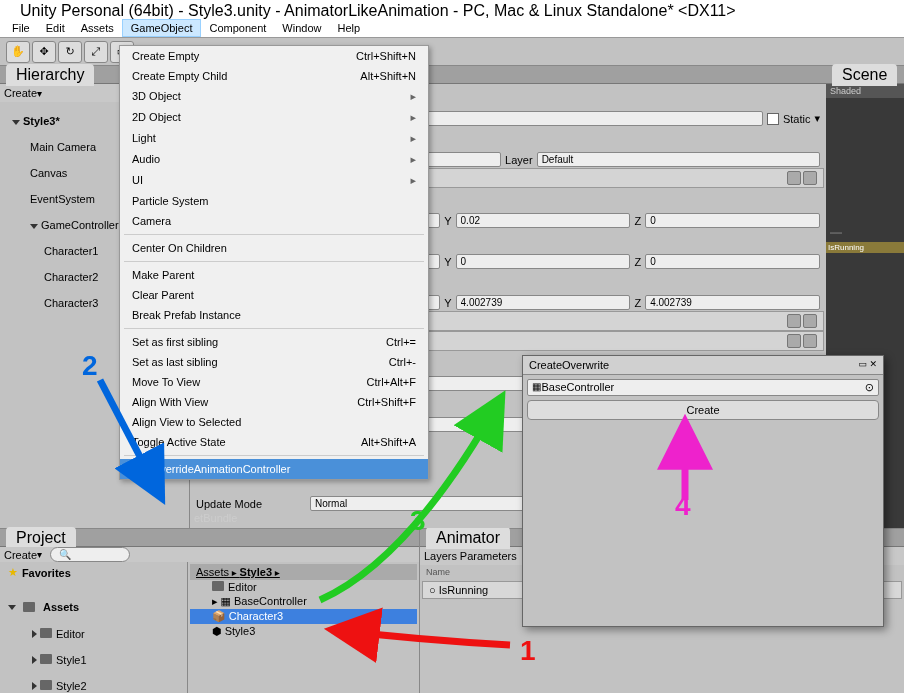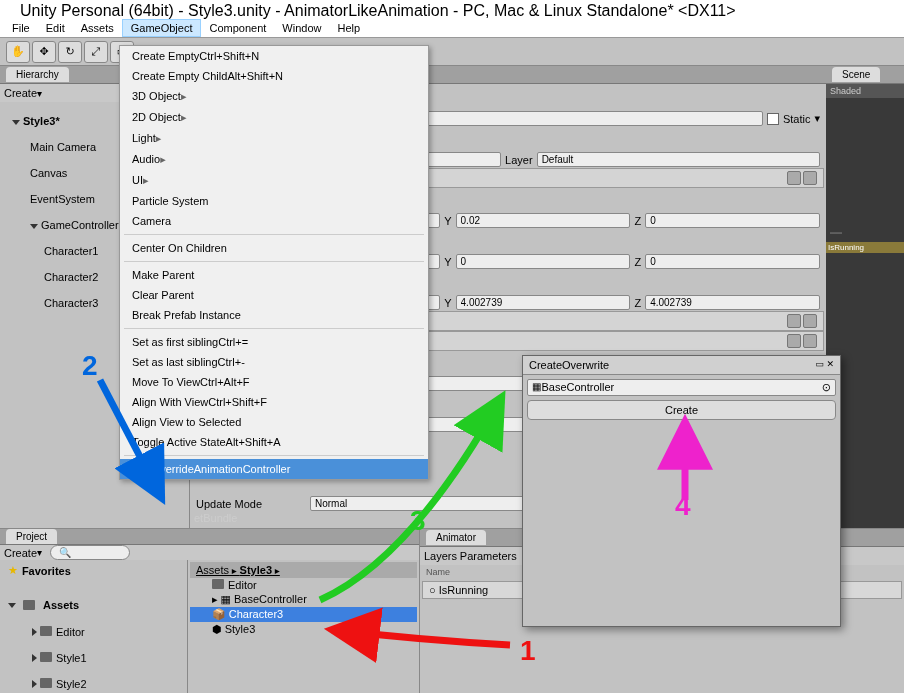--- a/index.html
+++ b/index.html
@@ -6,40 +6,40 @@
 body { background: #c2c2c2; width: 904px; height: 693px; position: relative; overflow: hidden; }
 .title-bar { background: #fff; height: 18px; padding: 2px 20px; font-size: 16px; }
 .menu-bar { background: #fff; height: 20px; display: flex; align-items: center; padding: 0 4px; border-bottom: 1px solid #999; }
 .menu-item { padding: 2px 8px; cursor: pointer; }
 .menu-item.active { background: #cce8ff; border: 1px solid #99d1ff; }
 .toolbar { background: #c2c2c2; height: 28px; display: flex; align-items: center; padding: 2px 6px; gap: 2px; border-bottom: 1px solid #888; }
 .tool-btn { width: 24px; height: 22px; background: #ddd; border: 1px solid #888; border-radius: 3px; display: flex; align-items: center; justify-content: center; }
 .main-area { display: flex; height: 462px; }
 .hierarchy { width: 190px; background: #c2c2c2; border-right: 1px solid #888; }
 .panel-header { background: #a0a0a0; height: 18px; display: flex; align-items: center; padding: 0 6px; border-bottom: 1px solid #777; }
-.panel-tab { background: #ddd; padding: 2px 10px; border-radius: 4px 4px 0 0; font-size: 10px; }
+.panel-tab { background: #ddd; padding: 2px 10px; border-radius: 4px 4px 0 0; font-size: 16px; }
 .hierarchy-toolbar { background: #c8c8c8; height: 18px; display: flex; align-items: center; padding: 0 4px; font-size: 10px; }
 .tree-item { padding: 1px 4px 1px 20px; font-size: 11px; cursor: pointer; margin-top: 12px; }
 .tree-item.root { padding-left: 12px; font-weight: bold; }
 .tree-item.l1 { padding-left: 30px; }
 .tree-item.l2 { padding-left: 44px; }
 .context-menu { position: absolute; left: 119px; top: 45px; width: 310px; background: #f0f0f0; border: 1px solid #999; box-shadow: 2px 2px 5px rgba(0,0,0,0.3); z-index: 100; }
-.ctx-item { padding: 4px 12px; display: flex; cursor: pointer; }
+.ctx-item { padding: 4px 12px; display: flex; justify-content: space-between; cursor: pointer; }
 .ctx-item.highlighted { background: #4a90d9; color: #fff; }
 .ctx-sep { height: 1px; background: #ccc; margin: 3px 4px; }
 .ctx-arrow { color: #666; }
 .inspector { flex: 1; background: #c2c2c2; }
 .insp-body { padding: 2px; }
 .insp-row { display: flex; align-items: center; padding: 1px 4px; gap: 4px; margin-top: 24px; }
 .insp-field { background: #eee; border: 1px solid #888; padding: 1px 4px; font-size: 10px; flex: 1; border-radius: 2px; }
 .comp-header { background: #d4d4d4; padding: 2px 6px; display: flex; align-items: center; gap: 4px; border: 1px solid #999; }
 .comp-icons { margin-left: auto; display: flex; gap: 2px; }
 .mini-icon { width: 14px; height: 14px; background: #aaa; border: 1px solid #777; border-radius: 2px; }
 .scene { width: 78px; background: #393939; }
-.popup { position: absolute; left: 522px; top: 355px; width: 319px; height: 272px; background: #c2c2c2; border: 1px solid #666; box-shadow: 3px 3px 8px rgba(0,0,0,0.4); z-index: 90; }
+.popup { position: absolute; left: 522px; top: 355px; width: 362px; height: 272px; background: #c2c2c2; border: 1px solid #666; box-shadow: 3px 3px 8px rgba(0,0,0,0.4); z-index: 90; }
 .popup-title { background: #d0d0d0; padding: 3px 6px; border-bottom: 1px solid #888; display: flex; }
 .popup-body { padding: 4px; }
 .popup-btn { width: 100%; background: #ddd; border: 1px solid #888; border-radius: 4px; padding: 3px; text-align: center; margin-top: 4px; }
 .bottom-area { display: flex; height: 165px; border-top: 1px solid #888; }
 .project { width: 420px; background: #c2c2c2; border-right: 1px solid #888; display: flex; flex-direction: column; }
 .project-body { display: flex; flex: 1; }
 .project-tree { width: 188px; border-right: 1px solid #888; padding: 2px; }
 .project-list { flex: 1; padding: 2px; }
 .breadcrumb { background: #aaa; padding: 2px 6px; font-size: 10px; text-decoration: underline; }
 .asset-item { padding: 1px 6px 1px 22px; font-size: 11px; cursor: pointer; }

